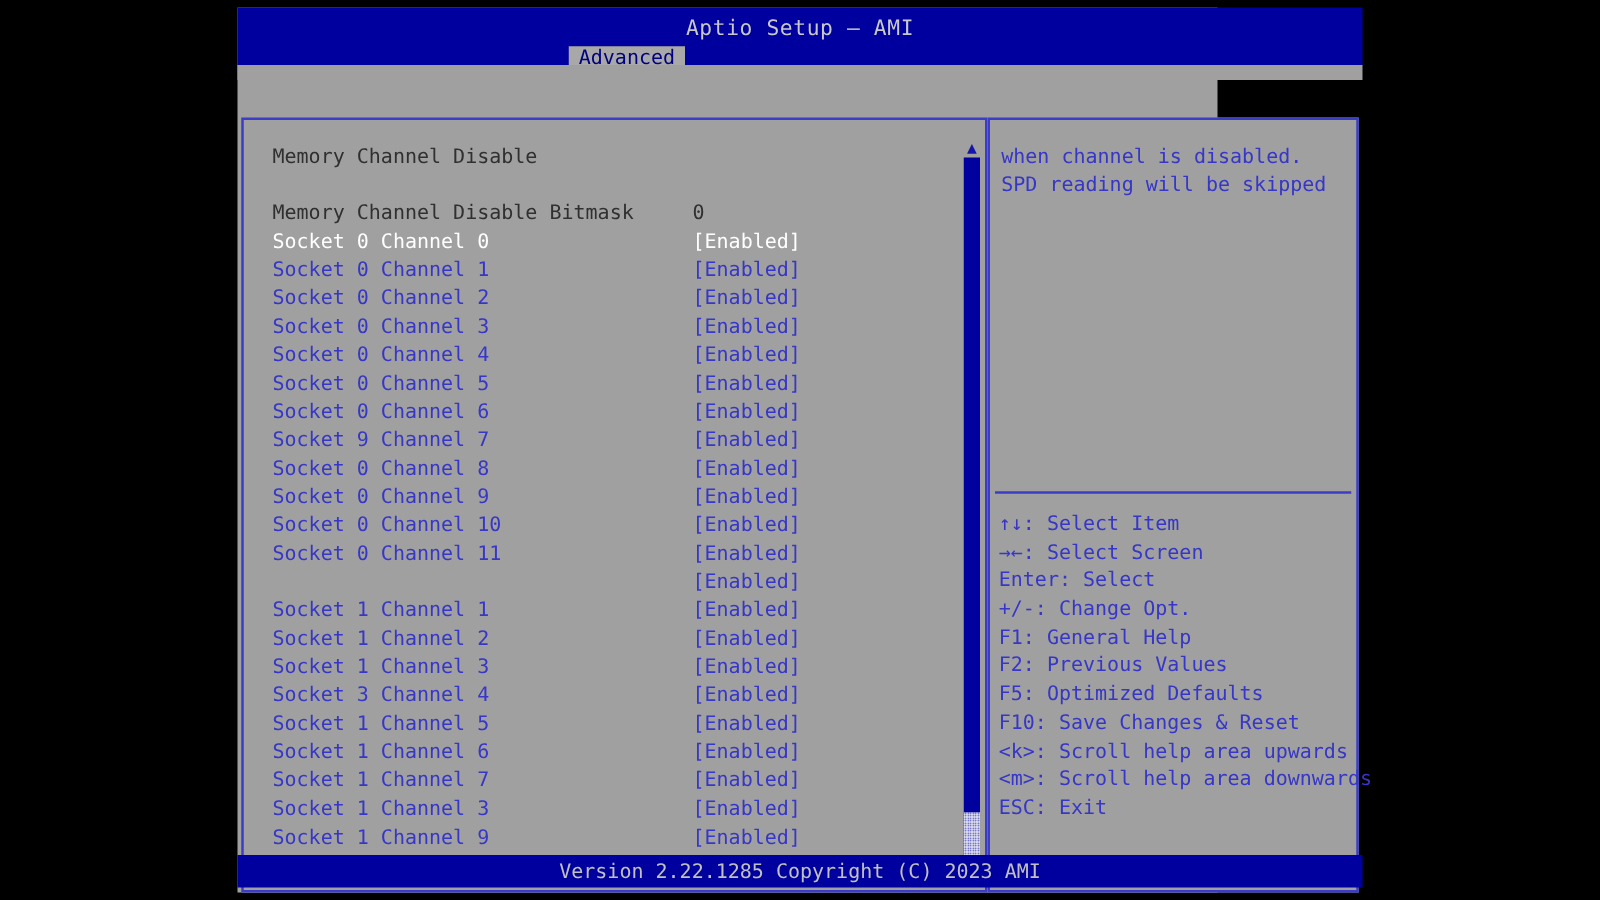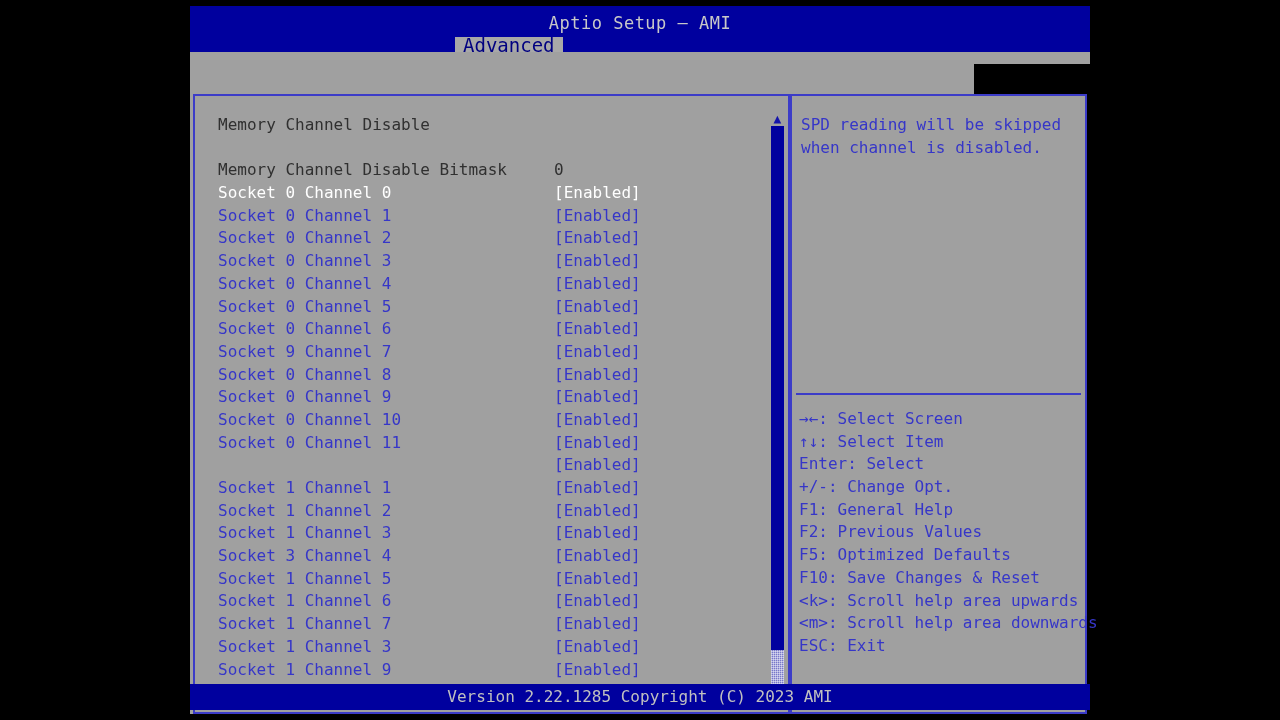--- a/index.html
+++ b/index.html
@@ -55,21 +55,21 @@
     left: 0; top: 29px;
     width: 900px;
     height: 17px;
   }
   .tab {
     position: absolute;
     top: 2px;
     height: 17px;
     line-height: 17px;
     padding: 0 8px;
-    font-size: 19px;
+    font-size: 16px;
     white-space: pre;
   }
   .tab.active {
     background: #a8a8a8;
     color: #000080;
   }
   #tab-advanced { left: 265px; }
 
   
   #gray-strip {
@@ -357,29 +357,29 @@
           <div id="sb-up" class="sb-arrow">▲</div>
           <div id="sb-track">
             <div id="sb-thumb"></div>
           </div>
           <div id="sb-down" class="sb-arrow">▼</div>
         </div>
       </div>
 
       <div id="right-panel" class="panel">
         <div id="help-text">
+          <div class="hline">when channel is disabled.</div>
           <div class="hline">SPD reading will be skipped</div>
-          <div class="hline">when channel is disabled.</div>
         </div>
 
         <div id="help-divider"></div>
 
         <div id="legend">
+          <div class="lline">↑↓: Select Item</div>
           <div class="lline">→←: Select Screen</div>
-          <div class="lline">↑↓: Select Item</div>
           <div class="lline">Enter: Select</div>
           <div class="lline">+/-: Change Opt.</div>
           <div class="lline">F1: General Help</div>
           <div class="lline">F2: Previous Values</div>
           <div class="lline">F5: Optimized Defaults</div>
           <div class="lline">F10: Save Changes &amp; Reset</div>
           <div class="lline">&lt;k&gt;: Scroll help area upwards</div>
           <div class="lline">&lt;m&gt;: Scroll help area downwards</div>
           <div class="lline">ESC: Exit</div>
         </div>

